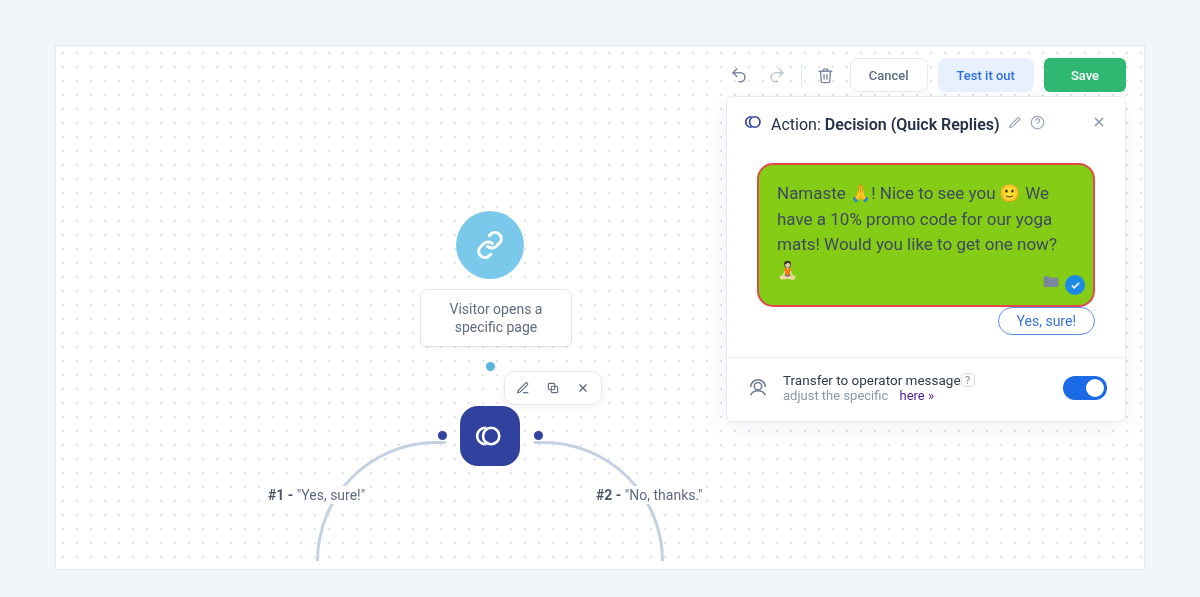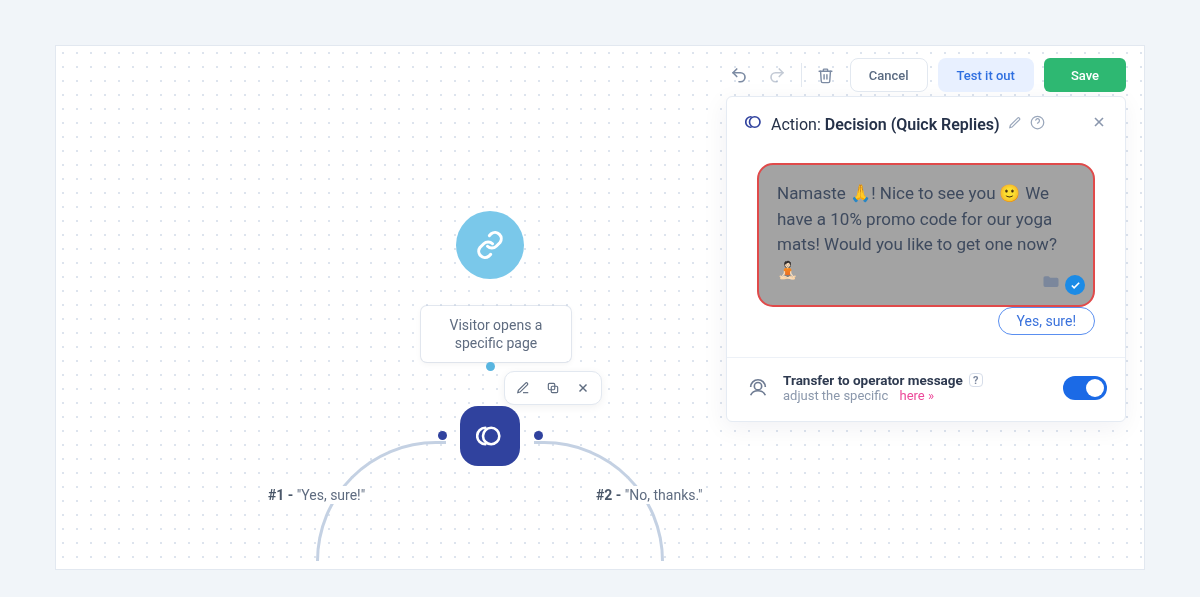--- a/index.html
+++ b/index.html
@@ -57,21 +57,21 @@
     position: absolute;
     left: 400px; top: 165px;
     width: 68px; height: 68px;
     border-radius: 50%;
     background: #7ac8ea;
     display:flex; align-items:center; justify-content:center;
     color:#fff;
   }
   .trigger-label {
     position:absolute;
-    left: 365px; top: 260px;
+    left: 365px; top: 244px;
     width: 150px;
     background:#fff;
     color:#5f6c80;
     padding:10px 12px; font-size:14px; line-height:1.3;
     text-align:center;
     border-radius:6px;
     box-shadow: 0 0 0 1px rgba(200,210,225,.5), 0 2px 6px rgba(0,0,0,.05);
   }
   .connector-dot {
     position:absolute; width:9px; height:9px; border-radius:50%;
@@ -141,21 +141,21 @@
   }
   .panel-header .pt b { font-weight:600; }
   .panel-header .end { margin-left:auto; display:flex; gap:10px; color:#8a97ad;}
   .panel-header .end .x { cursor:pointer; }
   .pencil, .help { color:#9aa7bb; cursor:pointer; }
 
   .bubble {
     margin: 16px 30px 6px;
     border:2px solid #e04a4a;
     border-radius:16px;
-    background:#a3a3a3;
+    background:#84cc16;
     padding:16px 18px 22px;
     color:#3e4a5e;
     font-size:17px; line-height:1.5;
     position:relative;
   }
   .bubble-footer {
     position:absolute; right:8px; bottom:6px;
     display:flex; align-items:center; gap:4px;
   }
   .folder-icon { color:#7b879c; }
@@ -189,28 +189,28 @@
   }
   .transfer {
     display:flex; align-items:center; gap:12px;
     padding:14px 18px 18px;
   }
   .operator-icon {
     width:26px; height:26px; display:flex; align-items:center; justify-content:center;
     color:#6e7b92;
   }
   .transfer .txt { font-size:13.5px; }
-  .transfer .title { font-weight:700; color:#2e3a50; display:inline-flex; align-items:center; gap:6px;justify-content:space-between;}
+  .transfer .title { font-weight:400; color:#2e3a50; display:inline-flex; align-items:center; justify-content:space-between;}
   .qmark {
     border:1px solid #d6dde9; border-radius:4px;
     font-size:11px; width:14px; height:14px; display:inline-flex;
     align-items:center; justify-content:center; color:#7e8aa0;
   }
   .transfer .sub { color:#8b98ac; font-size:13px;}
-  .transfer .sub a { color:#ec4899; text-decoration:none;padding-left:8px; }
+  .transfer .sub a { color:#4c1d95; text-decoration:none;padding-left:8px; }
   .switch { margin-left:auto; width:44px; height:24px; border-radius:999px; background:#1b6ae6; position:relative; cursor:pointer;}
   .switch::after{content:""; position:absolute; right:3px; top:3px; width:18px; height:18px; background:#fff; border-radius:50%;}
 </style>
 </head>
 <body>
 
 <div class="stage">
 
   <div class="toolbar">
     <div class="iconbtn">

